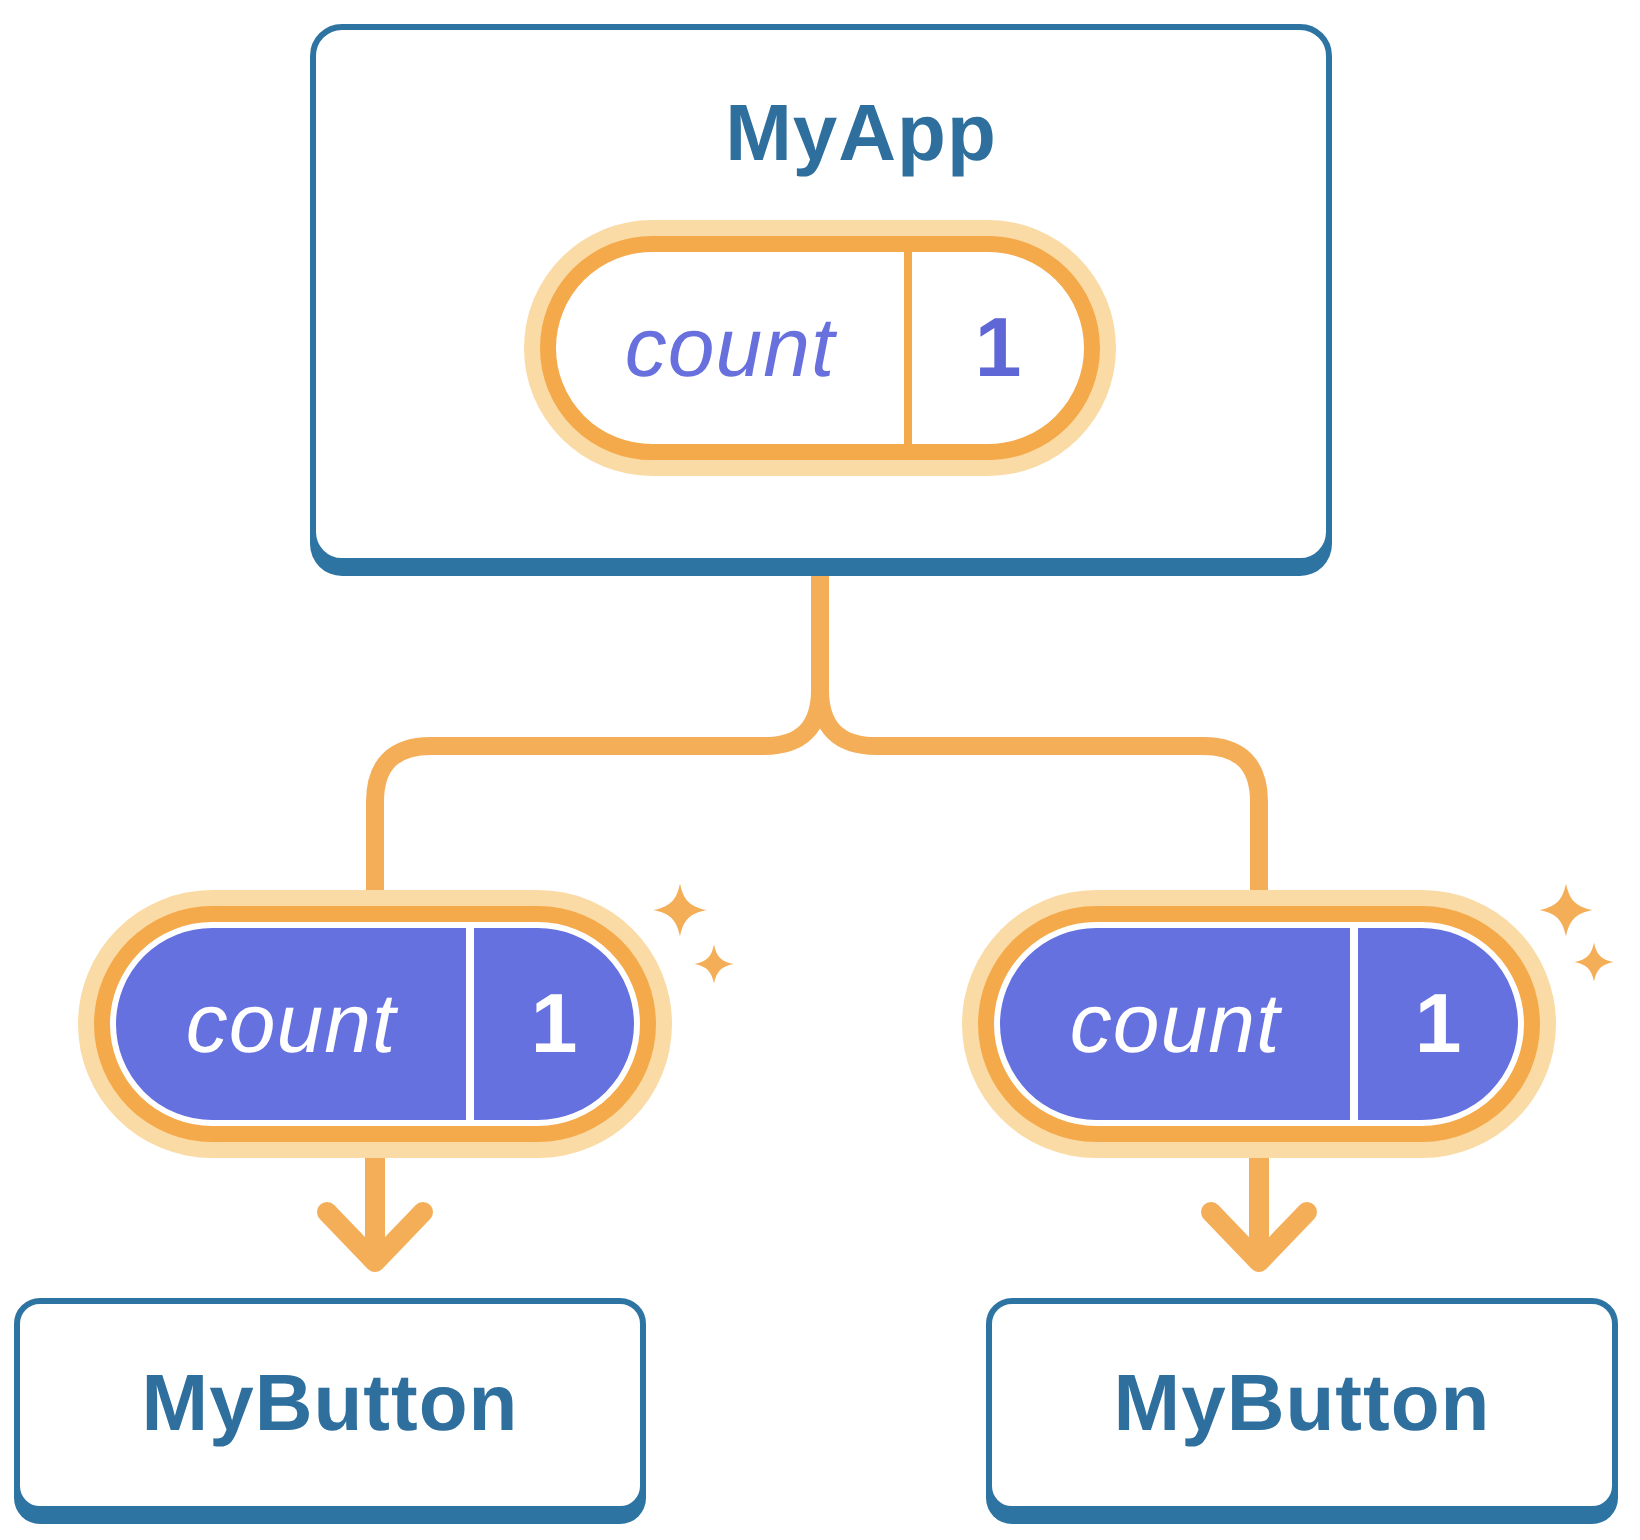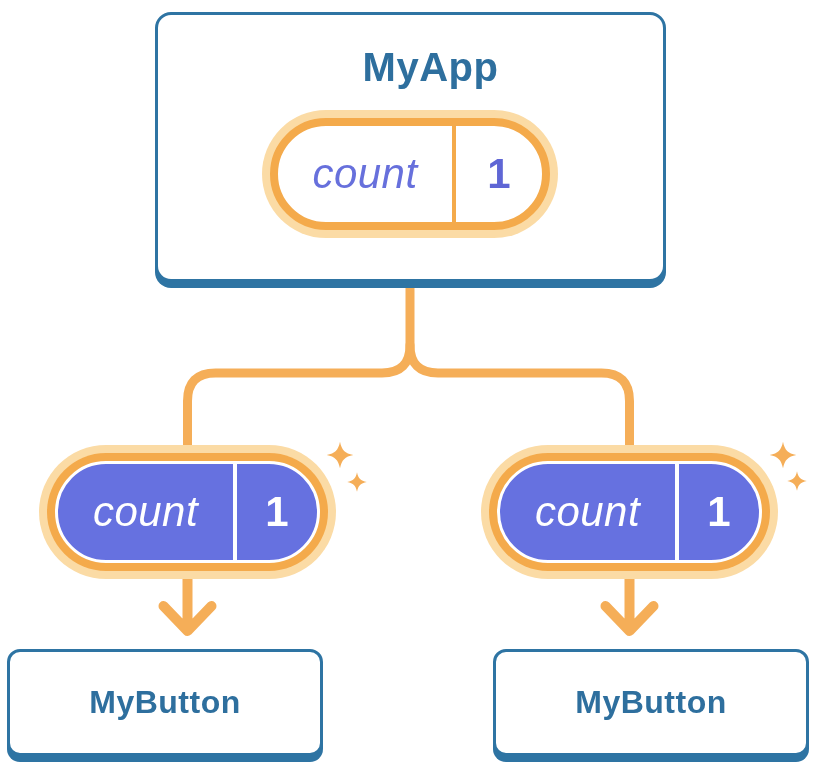--- a/index.html
+++ b/index.html
@@ -51,21 +51,21 @@
     letter-spacing: 0.5px;
     color: var(--title-blue);
     margin-left: 40px;
   }
   .child-card {
     width: 316px; height: 107px;
     border-radius: 13px;
     display: flex;
     align-items: center;
     justify-content: center;
-    font-size: 32px;
+    font-size: 40px;
     font-weight: 600;
     letter-spacing: 0.5px;
     color: var(--title-blue);
   }
   .card-left  { left: 7px;   top: 649px; }
   .card-right { left: 493px; top: 649px; }
 
   .pill {
     position: absolute;
     display: flex;

